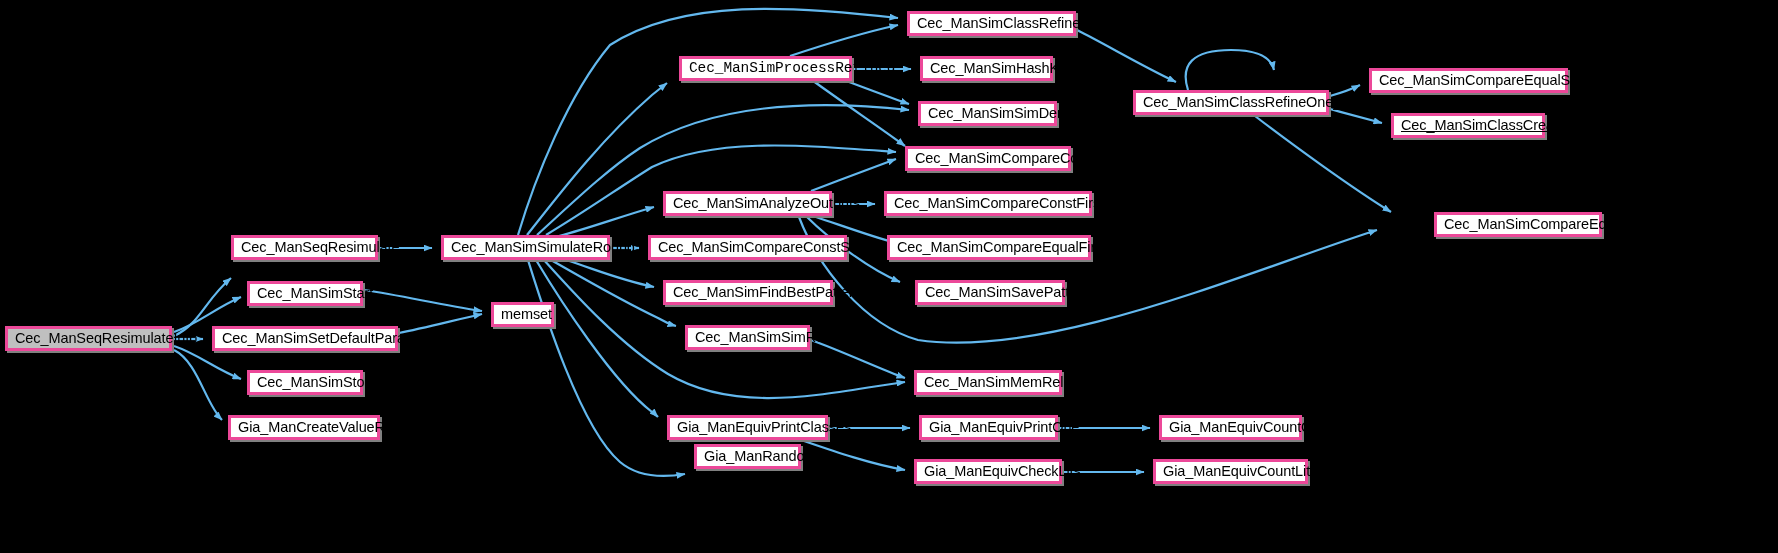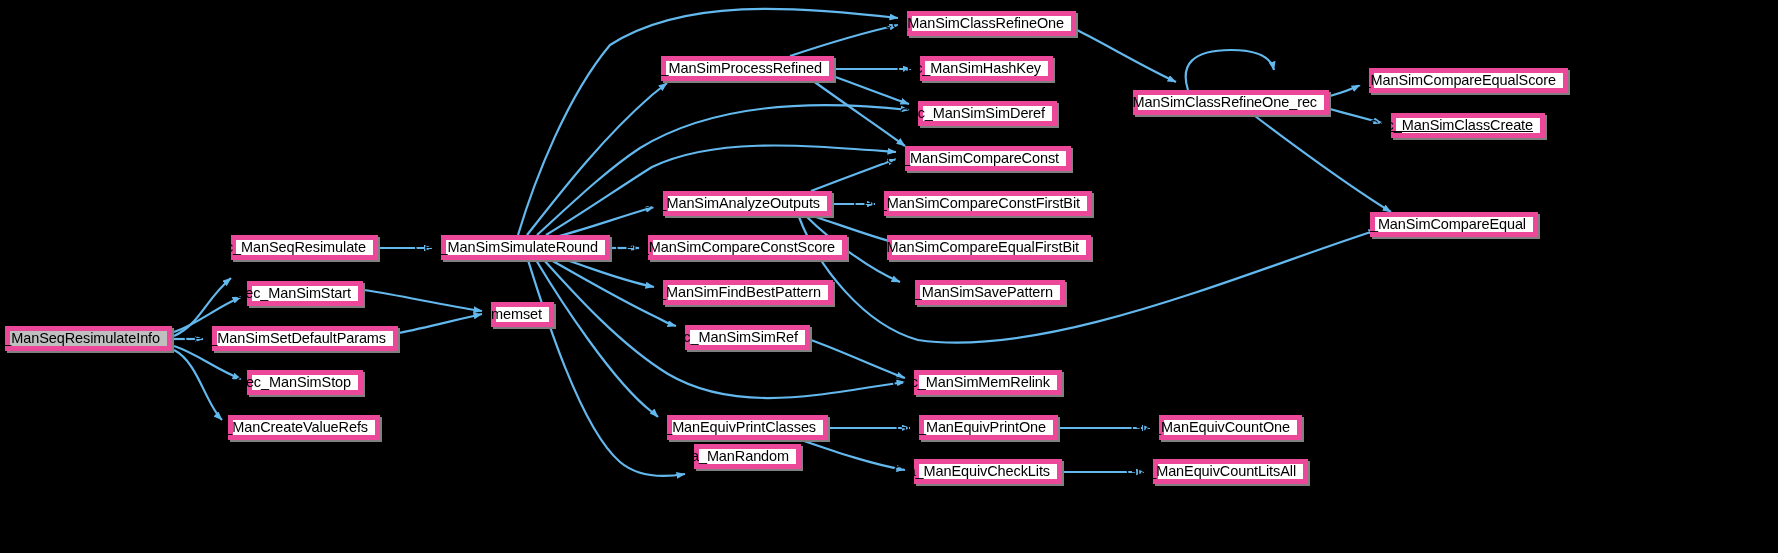--- a/index.html
+++ b/index.html
@@ -28,25 +28,25 @@
     position: absolute;
     left: 0;
     top: 0;
     width: 1778px;
     height: 553px;
   }
   .node {
     position: absolute;
     box-sizing: border-box;
     background: #ffffff;
-    border: 5px solid #ec4899;
+    border: 3px solid #ec4899;
     box-shadow: 2px 2px 0 0 #808080;
     display: flex;
     align-items: center;
-    justify-content: flex-end;
+    justify-content: flex-start;
     height: 25px;
     white-space: nowrap;
   }
   .node .node-label {
     font-size: 14.5px;
     color: #000000;
     line-height: 1;
     letter-spacing: -0.1px;
     padding: 0 7px;
   }
@@ -123,21 +123,21 @@
       </div>
       <div class="node" style="left: 228px; top: 415px; width: 152px;">
         <span class="node-label">Gia_ManCreateValueRefs</span>
       </div>
       <div class="node" style="left: 441px; top: 235px; width: 169px;">
         <span class="node-label">Cec_ManSimSimulateRound</span>
       </div>
       <div class="node" style="left: 491px; top: 302px; width: 63px;">
         <span class="node-label">memset</span>
       </div>
-      <div class="node" style="left: 661px; top: 56px; width: 173px;">
+      <div class="node" style="left: 679px; top: 56px; width: 173px; font-family: Liberation Mono, monospace;">
         <span class="node-label">Cec_ManSimProcessRefined</span>
       </div>
       <div class="node" style="left: 663px; top: 191px; width: 169px;">
         <span class="node-label">Cec_ManSimAnalyzeOutputs</span>
       </div>
       <div class="node" style="left: 648px; top: 235px; width: 199px;">
         <span class="node-label">Cec_ManSimCompareConstScore</span>
       </div>
       <div class="node" style="left: 663px; top: 280px; width: 170px;">
         <span class="node-label">Cec_ManSimFindBestPattern</span>
@@ -189,17 +189,17 @@
       </div>
       <div class="node" style="left: 1153px; top: 459px; width: 155px;">
         <span class="node-label">Gia_ManEquivCountLitsAll</span>
       </div>
       <div class="node" style="left: 1369px; top: 68px; width: 199px;">
         <span class="node-label">Cec_ManSimCompareEqualScore</span>
       </div>
       <div class="node" style="left: 1391px; top: 113px; width: 154px; text-decoration: underline;">
         <span class="node-label">Cec_ManSimClassCreate</span>
       </div>
-      <div class="node" style="left: 1370px; top: 212px; width: 168px;">
+      <div class="node" style="left: 1434px; top: 212px; width: 168px;">
         <span class="node-label">Cec_ManSimCompareEqual</span>
       </div>
     </div>
 </div>
 
 </body></html>

